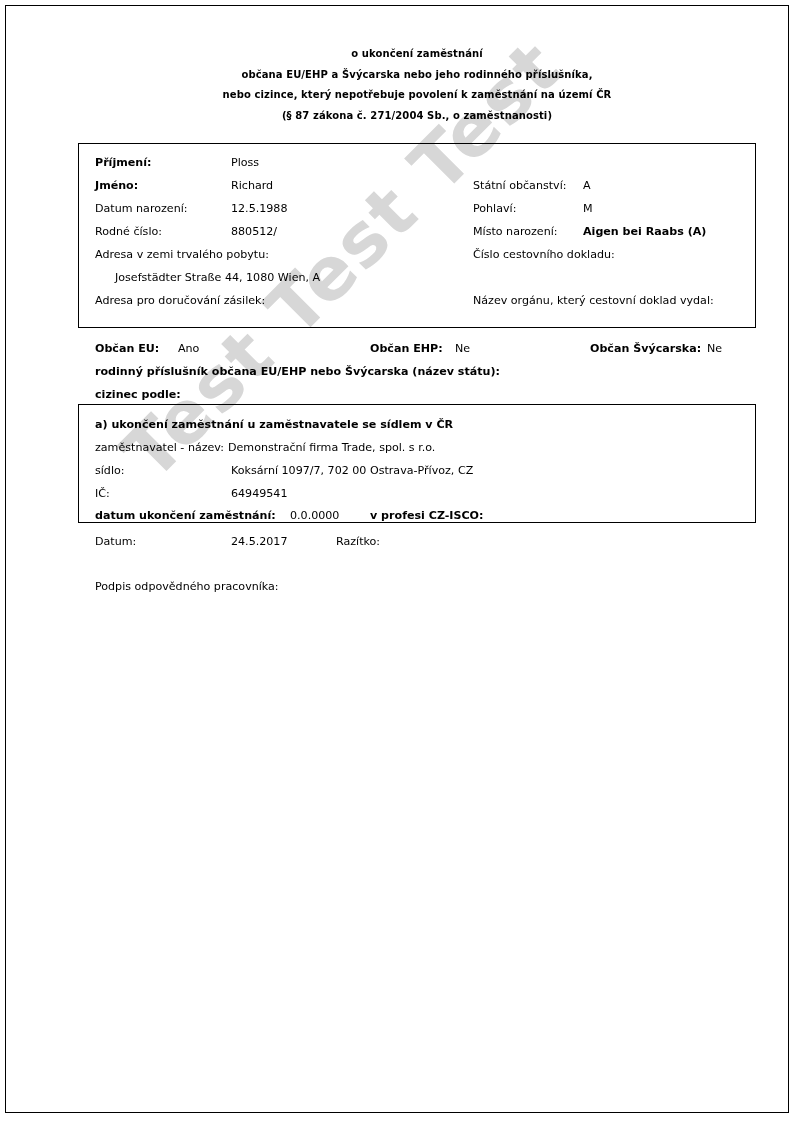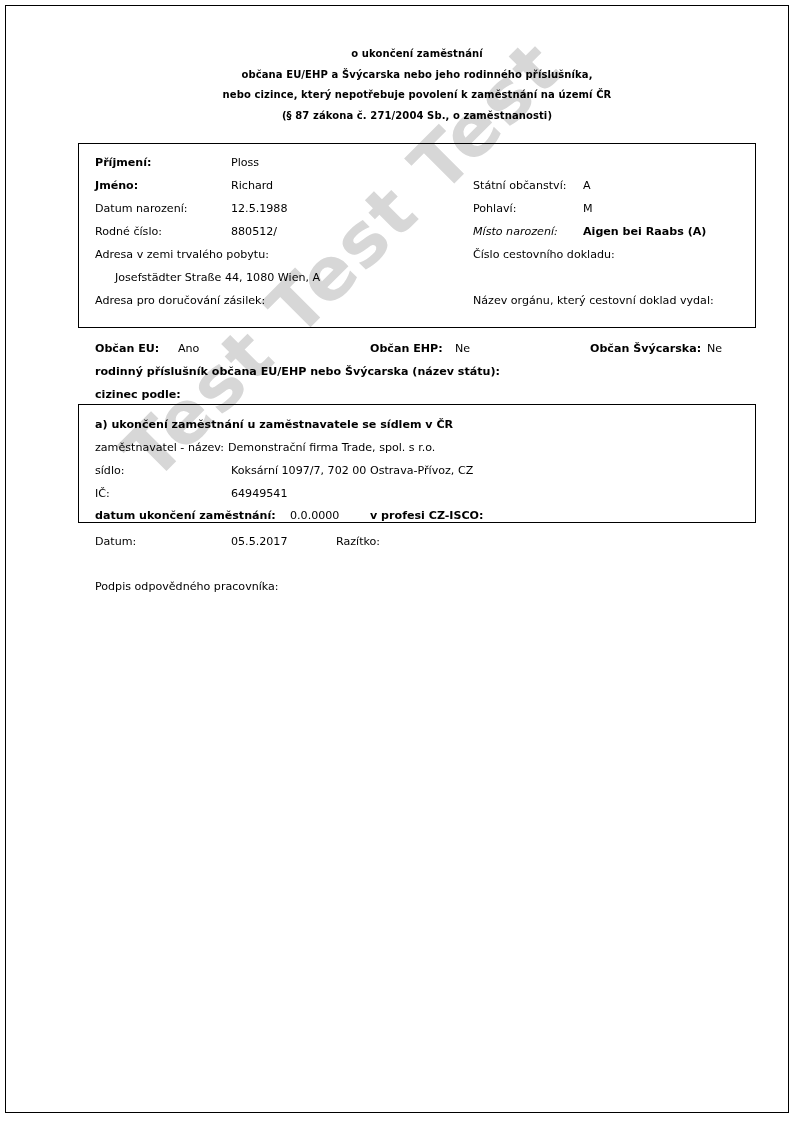--- a/index.html
+++ b/index.html
@@ -161,21 +161,21 @@
 
     <div class="cellL lbl-n" style="left:95px; top:294px;">Adresa pro doručování zásilek:</div>
     <div class="cellV" style="left:115px; top:311px;"></div>
 
     <div class="cellL lbl-n" style="left:473px; top:179px;">Státní občanství:</div>
     <div class="cellV" style="left:583px; top:179px;">A</div>
 
     <div class="cellL lbl-n" style="left:473px; top:202px;">Pohlaví:</div>
     <div class="cellV" style="left:583px; top:202px;">M</div>
 
-    <div class="cellL lbl-n" style="left:473px; top:225px;font-style:italic;">Místo narození:</div>
+    <div class="cellL lbl-n" style="left:473px; top:225px;">Místo narození:</div>
     <div class="cellV" style="left:583px; top:225px;font-weight:bold;">Aigen bei Raabs (A)</div>
 
     <div class="cellL lbl-n" style="left:473px; top:248px;">Číslo cestovního dokladu:</div>
     <div class="cellV" style="left:473px; top:271px;"></div>
 
     <div class="cellL lbl-n" style="left:473px; top:294px;">Název orgánu, který cestovní doklad vydal:</div>
     <div class="cellV" style="left:473px; top:311px;"></div>
 
     <div class="cellL lbl-b" style="left:95px; top:342px;">Občan EU:</div>
     <div class="cellV" style="left:178px; top:342px;">Ano</div>
@@ -204,20 +204,20 @@
 
     <div class="cellL lbl-n" style="left:95px; top:487px;">IČ:</div>
     <div class="cellV" style="left:231px; top:487px;">64949541</div>
 
     <div class="cellL lbl-b" style="left:95px; top:509px;">datum ukončení zaměstnání:</div>
     <div class="cellV" style="left:290px; top:509px;">0.0.0000</div>
     <div class="cellL lbl-b" style="left:370px; top:509px;">v profesi CZ-ISCO:</div>
     <div class="cellV" style="left:480px; top:509px;"></div>
 
     <div class="cellL lbl-n" style="left:95px; top:535px;">Datum:</div>
-    <div class="cellV" style="left:231px; top:535px;">05.5.2017</div>
+    <div class="cellV" style="left:231px; top:535px;">24.5.2017</div>
     <div class="cellL lbl-n" style="left:336px; top:535px;">Razítko:</div>
 
     <div class="cellL lbl-n" style="left:95px; top:558px;margin-top:22px;">Podpis odpovědného pracovníka:</div>
     <div class="cellV" style="left:280px; top:558px;"></div>
 
   </div>
 </div>
 
 </body></html>

